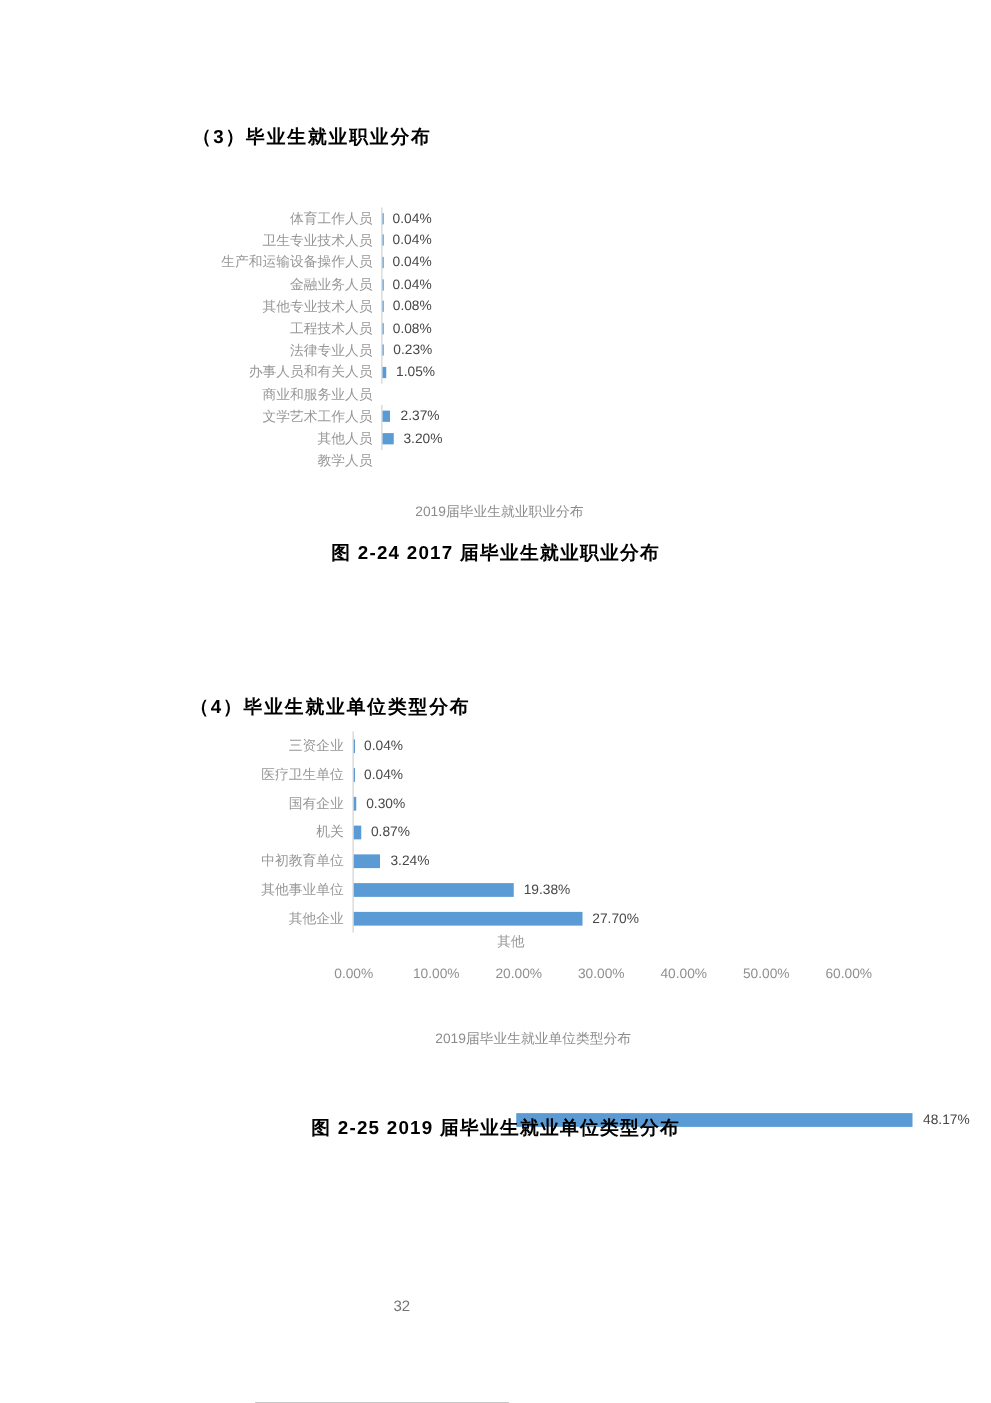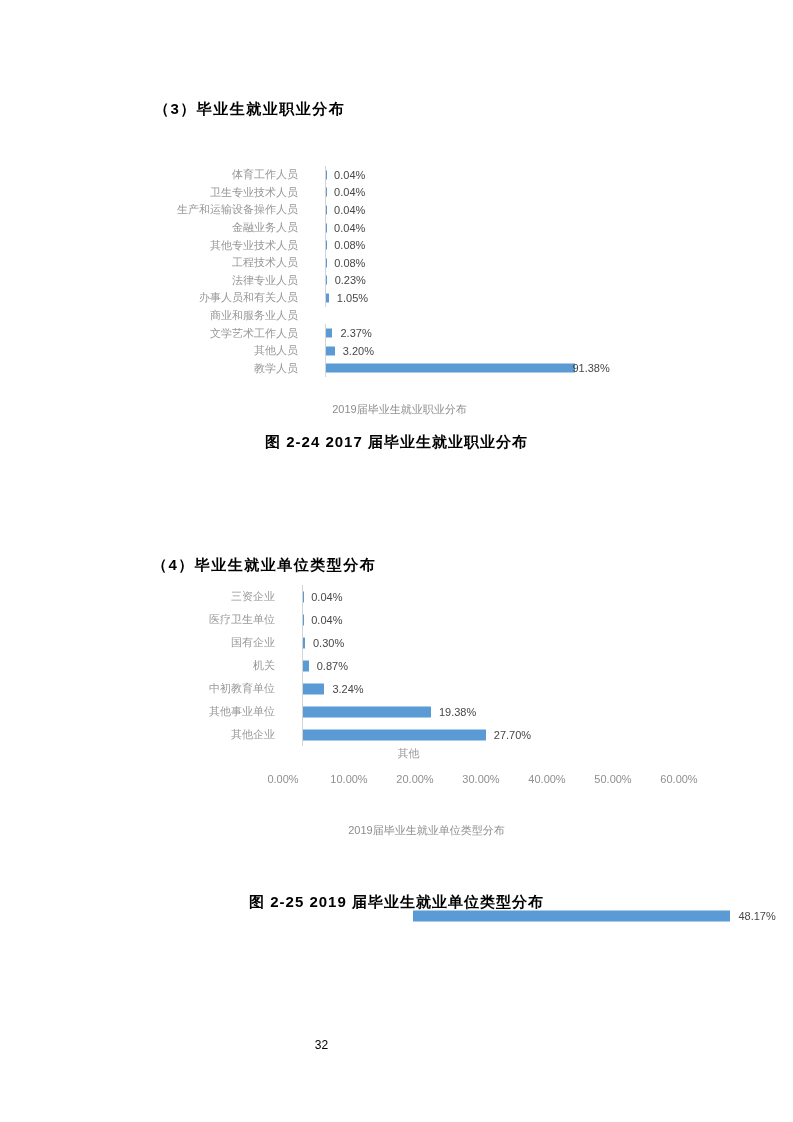--- a/index.html
+++ b/index.html
@@ -12,21 +12,21 @@
     position:absolute; font-size:15px; font-weight:bold; color:#000;
     letter-spacing:1.5px; white-space:nowrap;
   }
   #heading1 { left:154px; top:100px; }
   #heading2 { left:152px; top:556px; }
 
   .chart-block { position:absolute; }
   #chart1 { left:155px; top:166px; width:460px; }
   #chart2 { left:132px; top:585px; width:560px; }
 
-  .chart-row { display:flex; align-items:center;gap:20px; }
+  .chart-row { display:flex; align-items:center; }
   .cat-label {
     flex:0 0 150px; box-sizing:border-box; text-align:right; padding-right:7px;
     font-size:11px; color:#979797; white-space:nowrap; overflow:hidden;
   }
   .plot { position:relative; flex:1; height:100%; border-left:1px solid #d4d4d4; }
   .bar { position:absolute; left:0; top:50%; transform:translateY(-50%); }
   .val-label {
     position:absolute; top:50%; transform:translateY(-50%);
     font-size:11px; color:#474747; white-space:nowrap;
   }
@@ -46,21 +46,21 @@
 
   .caption {
     position:absolute; left:0; width:793px; text-align:center;
     font-size:15px; font-weight:bold; color:#000; letter-spacing:1px;
   }
   #caption1 { top:433px; }
   #caption2 { top:893px; }
 
   .page-number {
     position:absolute; left:0; width:643px; top:1038px; text-align:center;
-    font-size:12px; color:#000000;
+    font-size:12px; color:#737373;
   }
 </style>
 </head>
 <body>
 
 <div class="page">
 
   <div id="heading1" class="section-heading">（3）毕业生就业职业分布</div>
 
   <div id="chart1" class="chart-block">
@@ -133,24 +133,20 @@
         </div>
         <div class="chart-row" style="height: 17.6px;">
           <span class="cat-label">其他人员</span>
           <span class="plot">
             <span class="bar" style="width: 8.736px; height: 9px; background: rgb(91, 155, 213);"></span>
             <span class="val-label" style="left: 16.736px;">3.20%</span>
           </span>
         </div>
         <div class="chart-row" style="height: 17.6px;">
           <span class="cat-label">教学人员</span>
-          <span class="plot">
-            <span class="bar" style="width: 249.467px; height: 9px; background: rgb(91, 155, 213);"></span>
-            <span class="val-label" style="left: 246.467px;">91.38%</span>
-          </span>
         </div>
       </div>
     <div class="legend">
       <span class="legend-marker"></span>
       <span>2019届毕业生就业职业分布</span>
     </div>
   </div>
 
   <div id="caption1" class="caption">图 2-24  2017 届毕业生就业职业分布</div>
 

